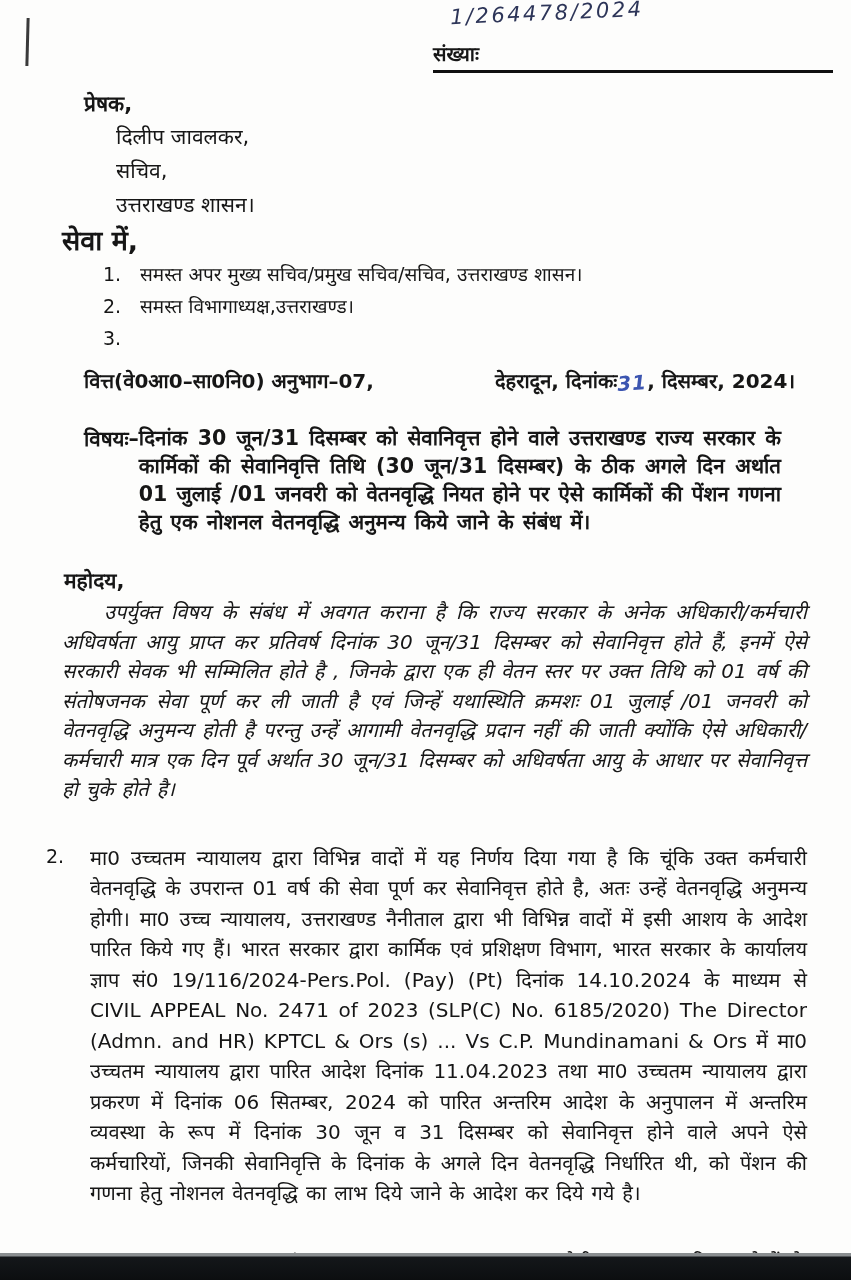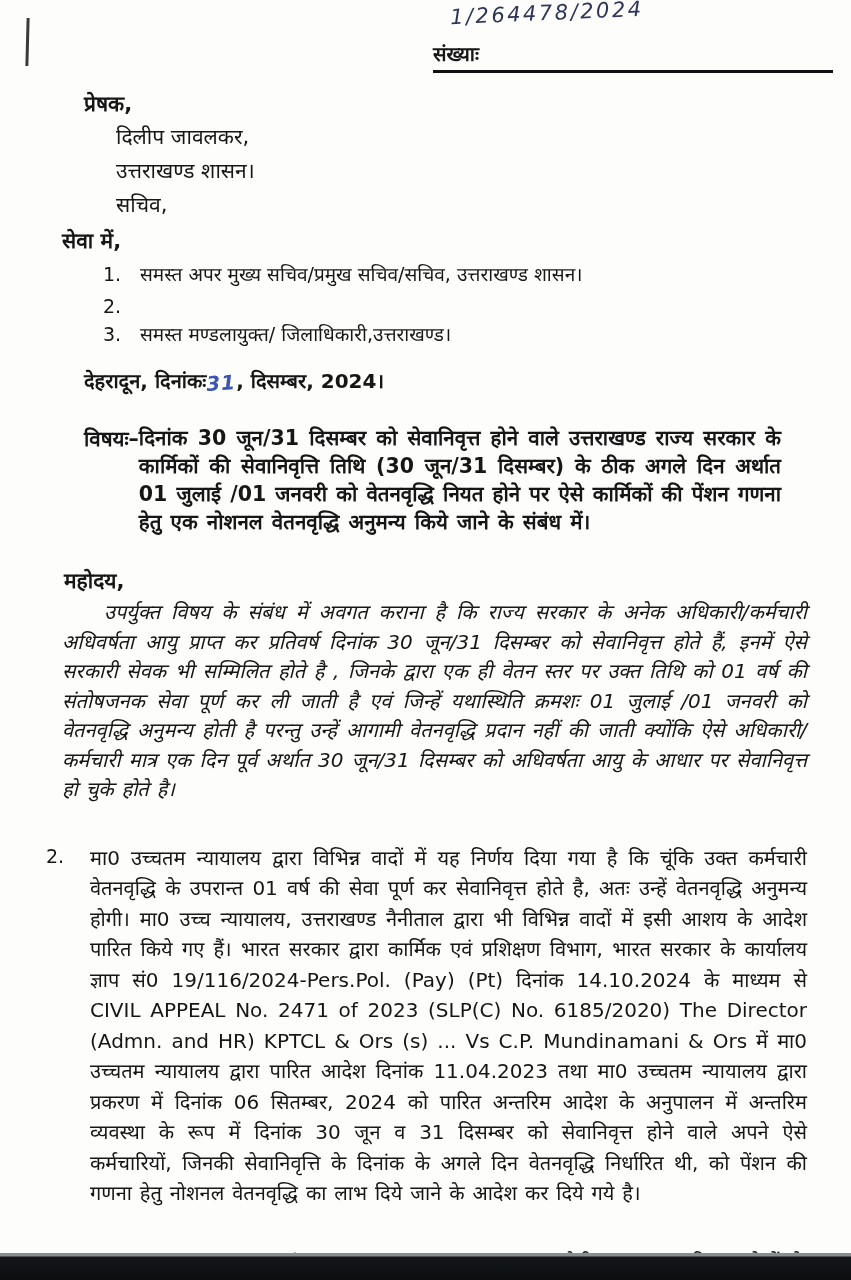--- a/index.html
+++ b/index.html
@@ -53,21 +53,21 @@
     margin-left: 62px; letter-spacing: 0.5px;
     font-family: "Liberation Serif", "DejaVu Serif", serif;
   }
 
   
   .sender-label { margin-left: 84px; font-size: 21px; font-weight: bold; line-height: 32px; }
   .sender-lines { margin-left: 116px; }
   .sender-line { font-size: 21px; line-height: 34px; }
 
   
-  .to-label { margin-left: 62px; font-size: 21px; font-weight: bold; line-height: 34px; margin-top: 2px; }
+  .to-label { margin-left: 62px; font-size: 27px; font-weight: bold; line-height: 34px; margin-top: 2px; }
   .to-list { margin-left: 103px; margin-top: 2px; }
   .to-item { display: flex; margin-bottom: 3px; }
   .to-num { width: 37px; font-size: 19px; padding-top: 3px; }
   .to-text { font-size: 19px; line-height: 29px; max-width: 460px; }
 
   
   .dept-date {
     display: flex; justify-content: space-between; align-items: baseline;
     margin: 18px 56px 0 84px;
     font-size: 20px; font-weight: bold;
@@ -117,43 +117,44 @@
     <div class="hand-ref">1/264478/2024</div>
     <div class="ref-line">
       <span class="ref-label">संख्याः</span>
     </div>
   </div>
 
   <div>
     <div class="sender-label">प्रेषक,</div>
     <div class="sender-lines">
       <div class="sender-line">दिलीप जावलकर,</div>
+      <div class="sender-line">सचिव,</div>
       <div class="sender-line">उत्तराखण्ड शासन।</div>
-      <div class="sender-line">सचिव,</div>
     </div>
   </div>
 
   <div>
     <div class="to-label">सेवा में,</div>
     <div class="to-list">
       <div class="to-item">
         <span class="to-num">1.</span>
         <span class="to-text">समस्त अपर मुख्य सचिव/प्रमुख सचिव/सचिव, उत्तराखण्ड शासन।</span>
       </div>
       <div class="to-item">
         <span class="to-num">2.</span>
+        <span class="to-text">समस्त विभागाध्यक्ष,उत्तराखण्ड।</span>
       </div>
       <div class="to-item">
         <span class="to-num">3.</span>
-        <span class="to-text">समस्त मण्डलायुक्त/ जिलाधिकारी,उत्तराखण्ड।</span>
       </div>
     </div>
   </div>
 
   <div class="dept-date">
+    <span>वित्त(वे0आ0–सा0नि0) अनुभाग–07,</span>
     <span>
       <span>देहरादून, दिनांकः</span><span class="hand-day">31</span><span>, दिसम्बर, 2024।</span>
     </span>
   </div>
 
   <div class="subject">
     <span class="subject-label">विषयः–</span>
     <span class="subject-text">दिनांक 30 जून/31 दिसम्बर को सेवानिवृत्त होने वाले उत्तराखण्ड राज्य सरकार के कार्मिकों की सेवानिवृत्ति तिथि (30 जून/31 दिसम्बर) के ठीक अगले दिन अर्थात 01 जुलाई /01 जनवरी को वेतनवृद्धि नियत होने पर ऐसे कार्मिकों की पेंशन गणना हेतु एक नोशनल वेतनवृद्धि अनुमन्य किये जाने के संबंध में।</span>
   </div>
 

